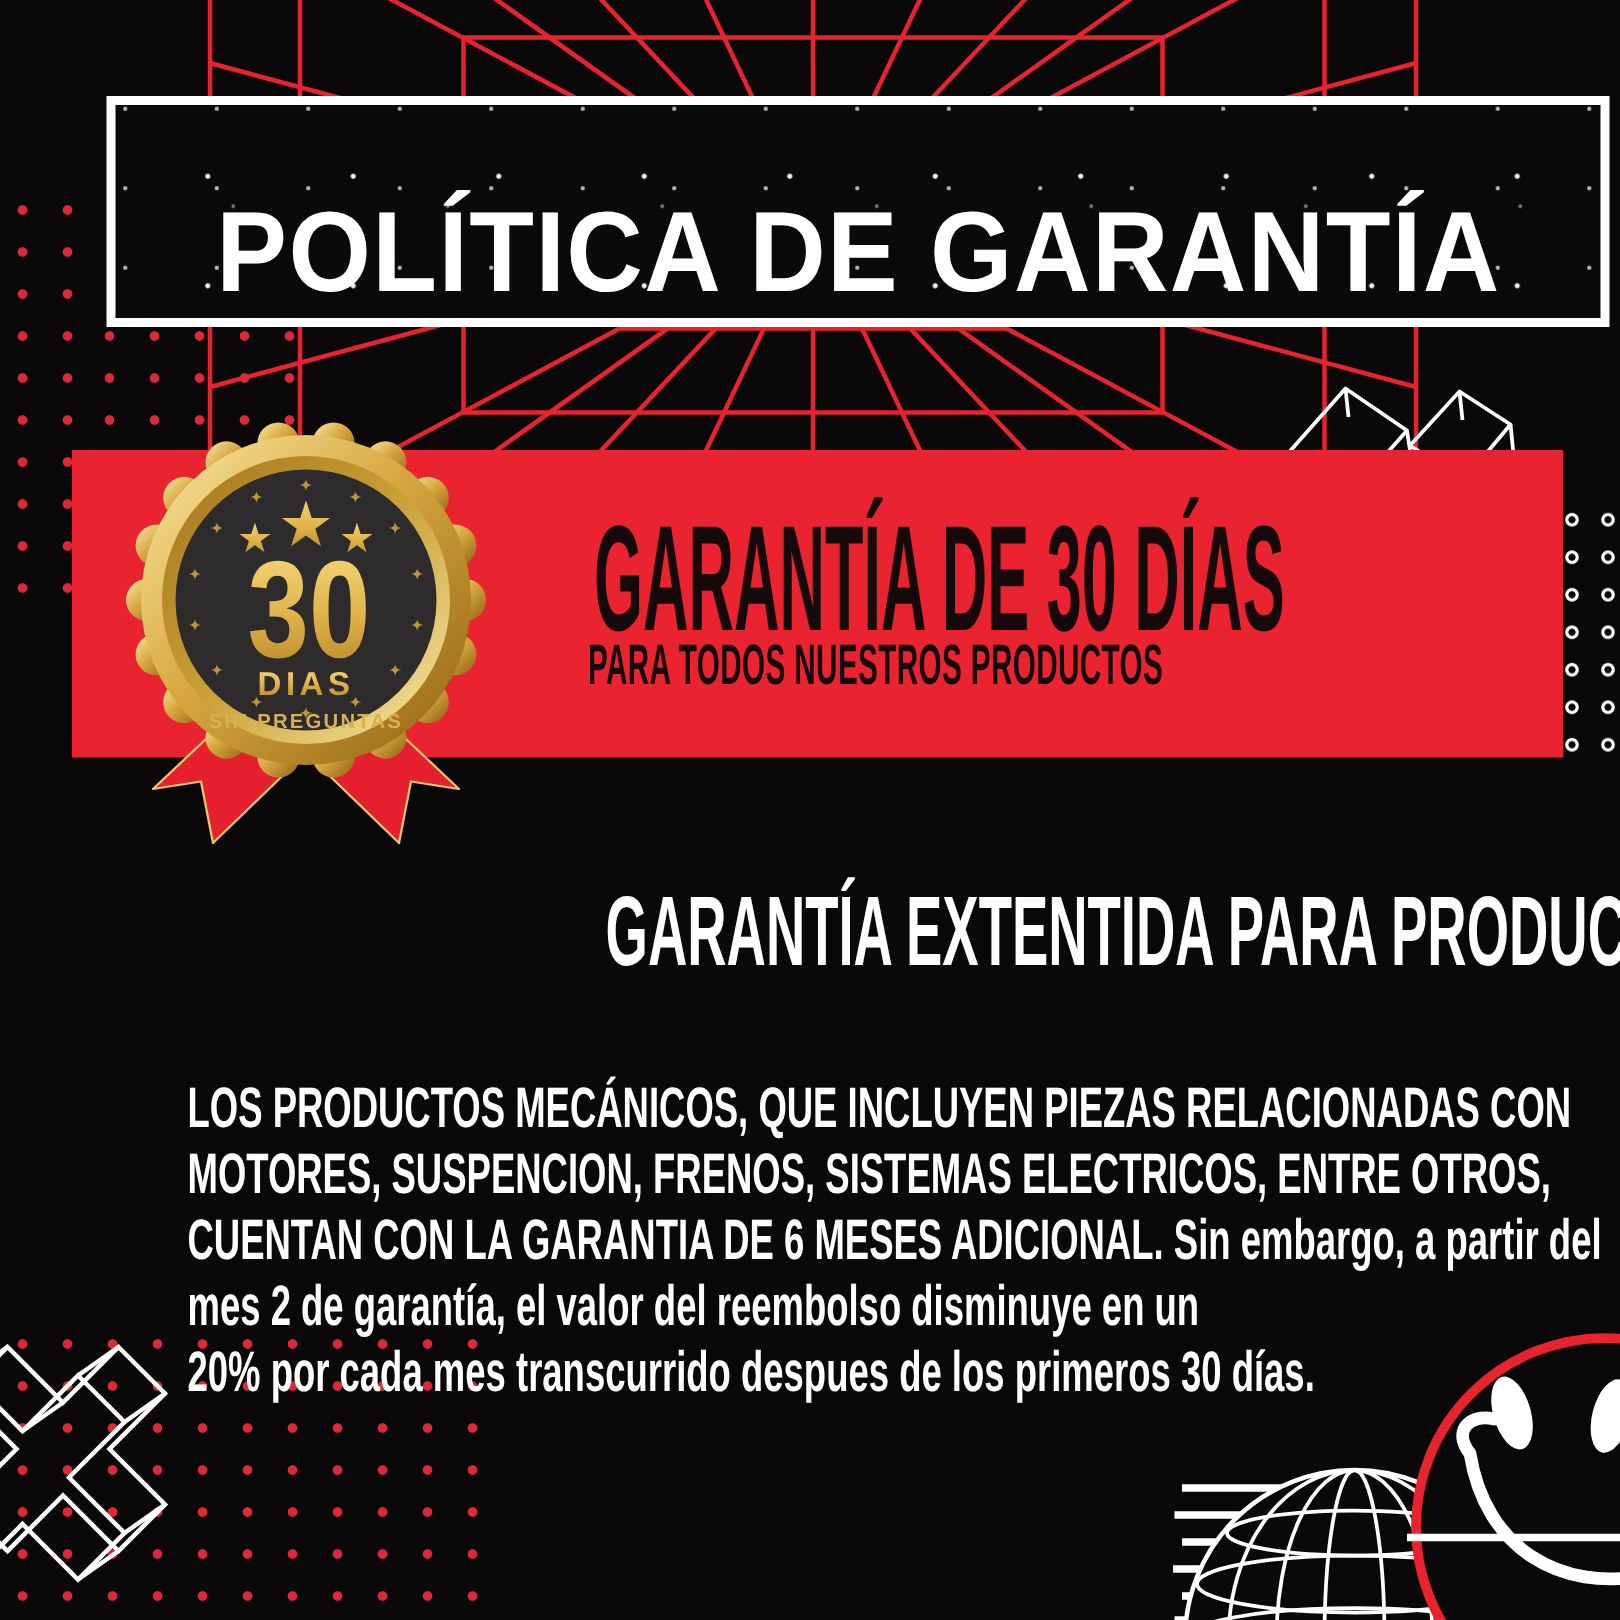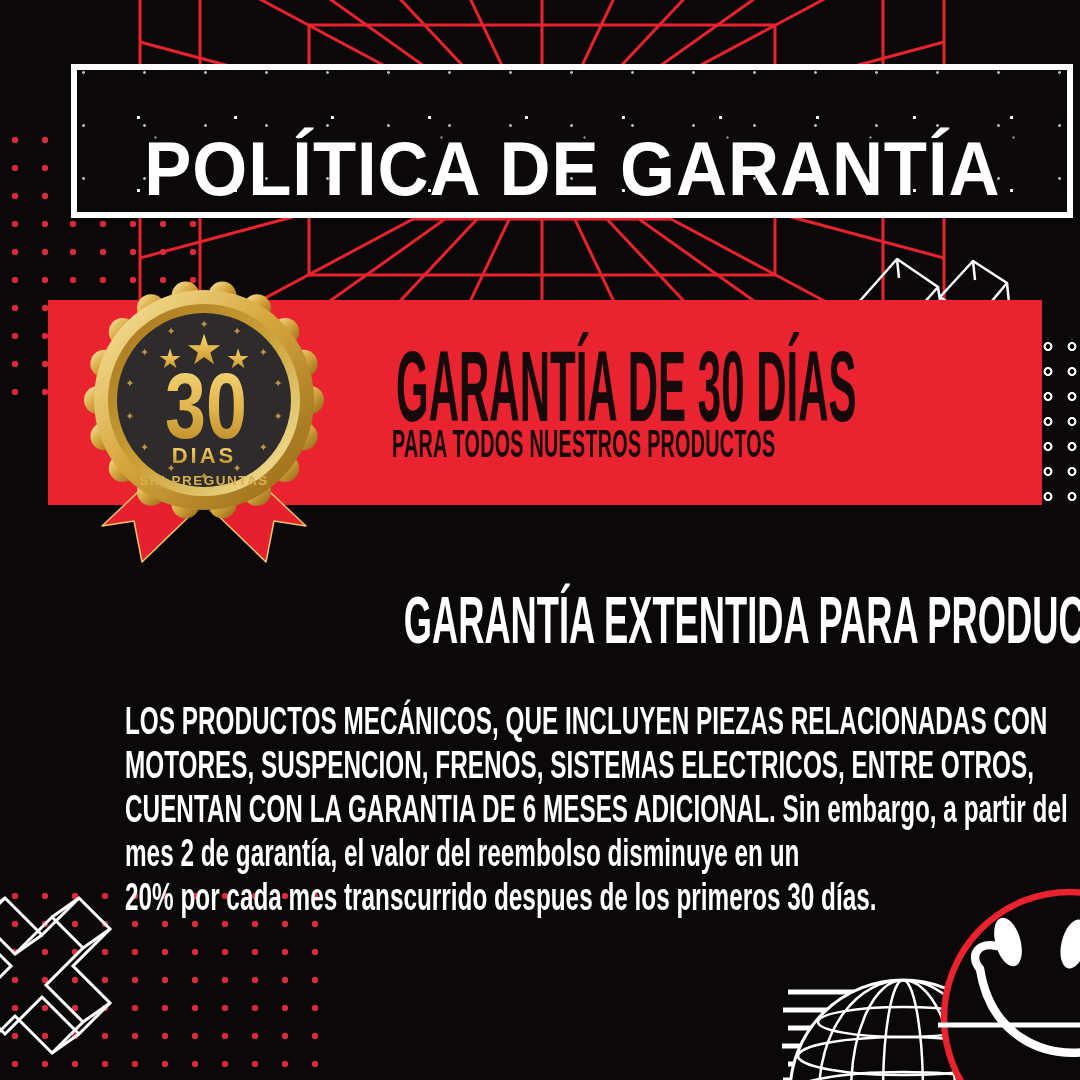--- a/index.html
+++ b/index.html
@@ -33,21 +33,21 @@
   .banner-h1{left:396px;top:336px;color:#16090b;font-weight:bold;font-size:100px;line-height:100px;
     white-space:nowrap;display:inline-block;transform:scaleX(.42);transform-origin:0 50%;}
   .banner-h2{left:392px;top:424px;color:#16090b;font-weight:bold;font-size:38px;line-height:40px;
     letter-spacing:.5px;white-space:nowrap;display:inline-block;transform:scaleX(.52);transform-origin:0 50%;}
   
   .badge-svg{left:74px;top:262px;}
   
   .section-heading-wrap{left:0;top:585px;width:1080px;text-align:center;}
   .section-heading{color:#fff;font-weight:bold;font-size:66px;line-height:70px;white-space:nowrap;
     display:inline-block;transform:scaleX(.55);transform-origin:50% 50%;}
-  .body-block{left:125px;top:699px;width:940px;}
+  .body-block{left:125px;top:717px;width:940px;}
   .body-line{margin:0;color:#fff;font-weight:bold;font-size:38px;line-height:44px;white-space:nowrap;
     display:block;transform:scaleX(.64);transform-origin:0 50%;}
 </style>
 </head>
 <body>
 
 <div class="canvas">
 
   <svg class="abs" style="left:0;top:0" width="1080" height="312" viewBox="0 0 1080 312">
     <g stroke="#e8232e" stroke-width="3" fill="none">

